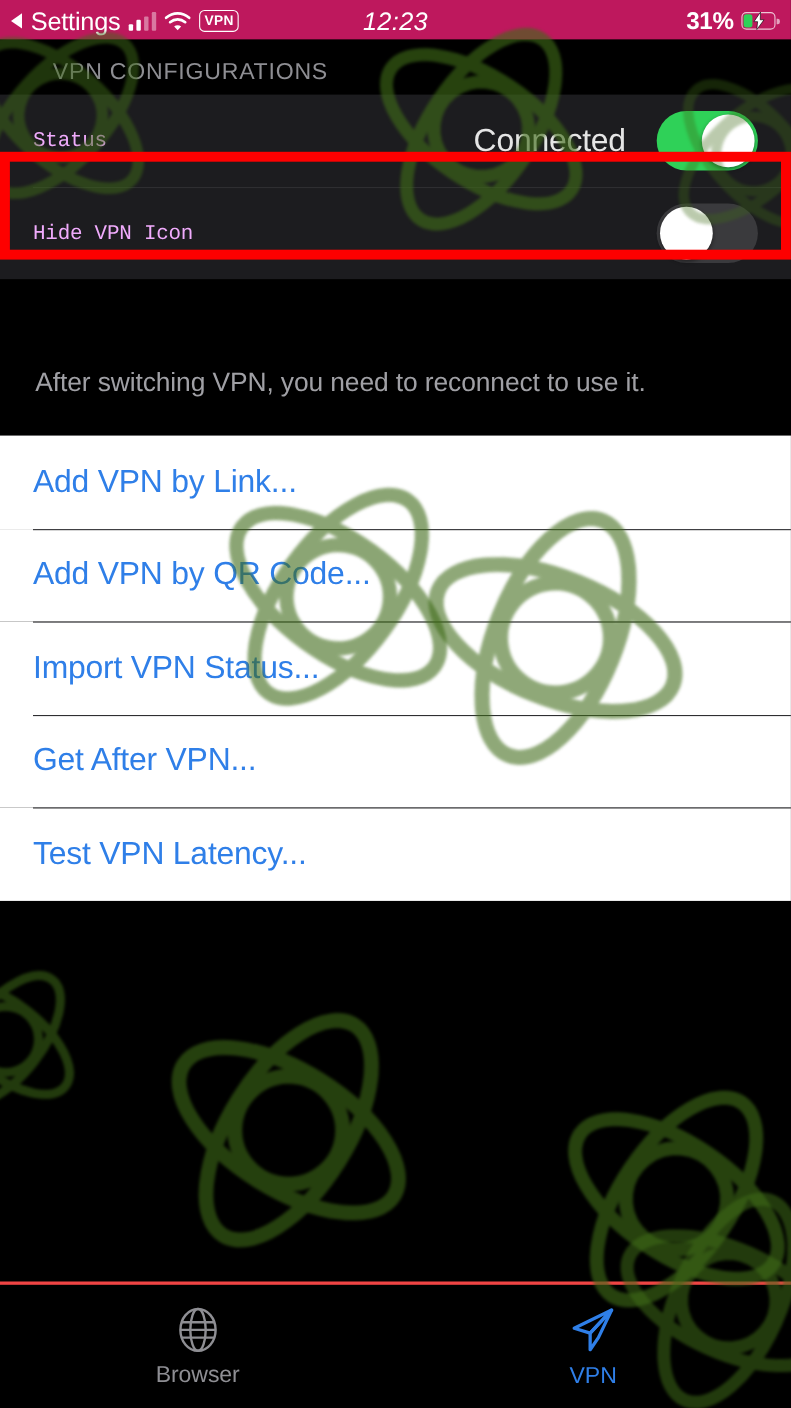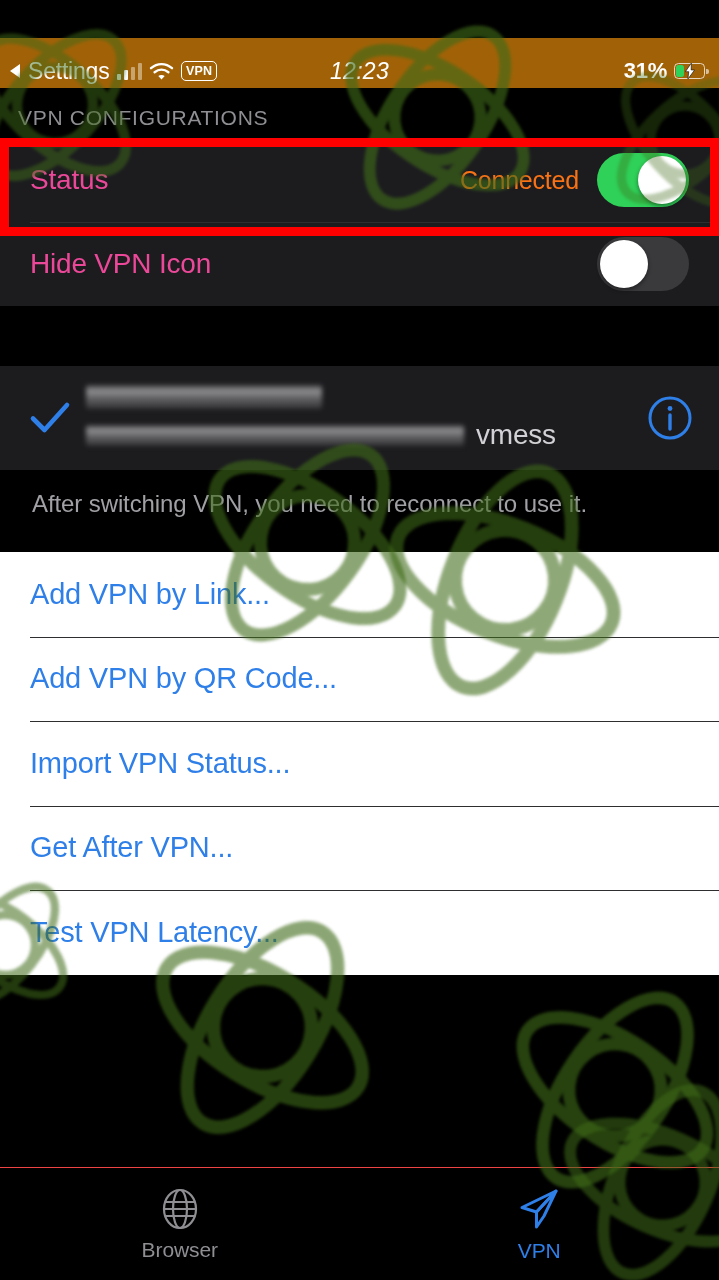--- a/index.html
+++ b/index.html
@@ -31,24 +31,23 @@
     opacity: .62;
   }
 
   
   .statusbar {
     position: relative;
     z-index: 10;
     height: 34px;
     display: flex;
     align-items: center;
-    padding: 16px 14px 0 10px;
-    background: #a16207;
+    padding: 2px 14px 0 10px;
+    background: #be185d;
     font-size: 22px;
-    margin-top: 38px;
   }
   .sb-left { display: flex; align-items: center; gap: 7px; }
   .sb-back-arrow {
     width: 0; height: 0;
     border-top: 7px solid transparent;
     border-bottom: 7px solid transparent;
     border-right: 10px solid #fff;
     margin-right: 1px;
   }
   .sb-app { font-size: 23px; letter-spacing: -.2px; color:#fff; }
@@ -113,21 +112,21 @@
   }
 
   
   .page {
     position: relative;
     z-index: 10;
     background: #000;
     height: 1246px;
   }
   .section-header {
-    padding: 18px 18px 8px;
+    padding: 18px 48px 8px;
     font-size: 21px;
     color: #8e8e93;
     letter-spacing: .7px;
   }
   .card { background: #1c1c1f; }
   .row {
     position: relative;
     display: flex;
     align-items: center;
     padding: 0 30px;
@@ -135,29 +134,30 @@
     box-sizing: border-box;
   }
   .row + .row::before {
     content:"";
     position:absolute;
     left: 30px; right: 0; top: 0;
     height: 1px;
     background: #2e2e31;
   }
   .row-label {
-    font-size: 28px;
-    color: #ec4899;
+    font-size: 19px;
+    color: #f0abfc;
     letter-spacing: -.2px;
+    font-family: Liberation Mono, monospace;
   }
   .row-value {
     margin-left: auto;
-    font-size: 25px;
-    color: #f97316;
-    padding-right: 18px;
+    font-size: 29px;
+    color: #e5e5e5;
+    padding-right: 28px;
     letter-spacing: -.2px;
   }
 
   
   .toggle {
     width: 92px; height: 54px;
     border-radius: 27px;
     position: relative;
     flex: none;
   }
@@ -250,21 +250,21 @@
   .filler { background: #000; }
 
   
   .tabbar {
     position: absolute;
     left: 0; right: 0; bottom: 0;
     height: 112px;
     background: #000;
     display: flex;
     z-index: 20;
-    border-top: 1px solid #ef4444;
+    border-top: 3px solid #ef4444;
   }
   .tab {
     flex: 1;
     display: flex;
     flex-direction: column;
     align-items: center;
     justify-content: center;
     gap: 6px;
   }
   .tab-label { font-size: 21px; letter-spacing: -.1px; }
@@ -380,41 +380,20 @@
       <span class="row-label">Hide VPN Icon</span>
       <span class="row-value"></span>
       <span class="toggle off">
           <span class="knob"></span>
         </span>
     </div>
   </div>
 
   <div class="gap"></div>
 
-  <div class="vpn-row">
-    <span class="check">
-      <svg width="44" height="40" viewBox="0 0 44 40" fill="none" style="display:block">
-        <path d="M5 20.5 16.5 32 39 7" stroke="currentColor" stroke-width="4.6" stroke-linecap="round" stroke-linejoin="round"></path>
-      </svg>
-    </span>
-    <span class="entry-text">
-      <span class="redacted one"></span>
-      <span class="entry-line2">
-        <span class="redacted two"></span>
-        <span class="proto">vmess</span>
-      </span>
-    </span>
-    <span class="info-icon">
-      <svg width="46" height="46" viewBox="0 0 46 46" fill="none" style="display:block">
-        <circle cx="23" cy="23" r="20" stroke="currentColor" stroke-width="3"></circle>
-        <circle cx="23" cy="13.5" r="2.4" fill="currentColor"></circle>
-        <path d="M23 20v14" stroke="currentColor" stroke-width="3.4" stroke-linecap="round"></path>
-      </svg>
-    </span>
-  </div>
 
   <div class="footnote">After switching VPN, you need to reconnect to use it.</div>
 
   <div class="gap-sm"></div>
 
   <div class="card">
     <div class="action-row">Add VPN by Link...</div>
     <div class="action-row">Add VPN by QR Code...</div>
     <div class="action-row">Import VPN Status...</div>
     <div class="action-row">Get After VPN...</div>

